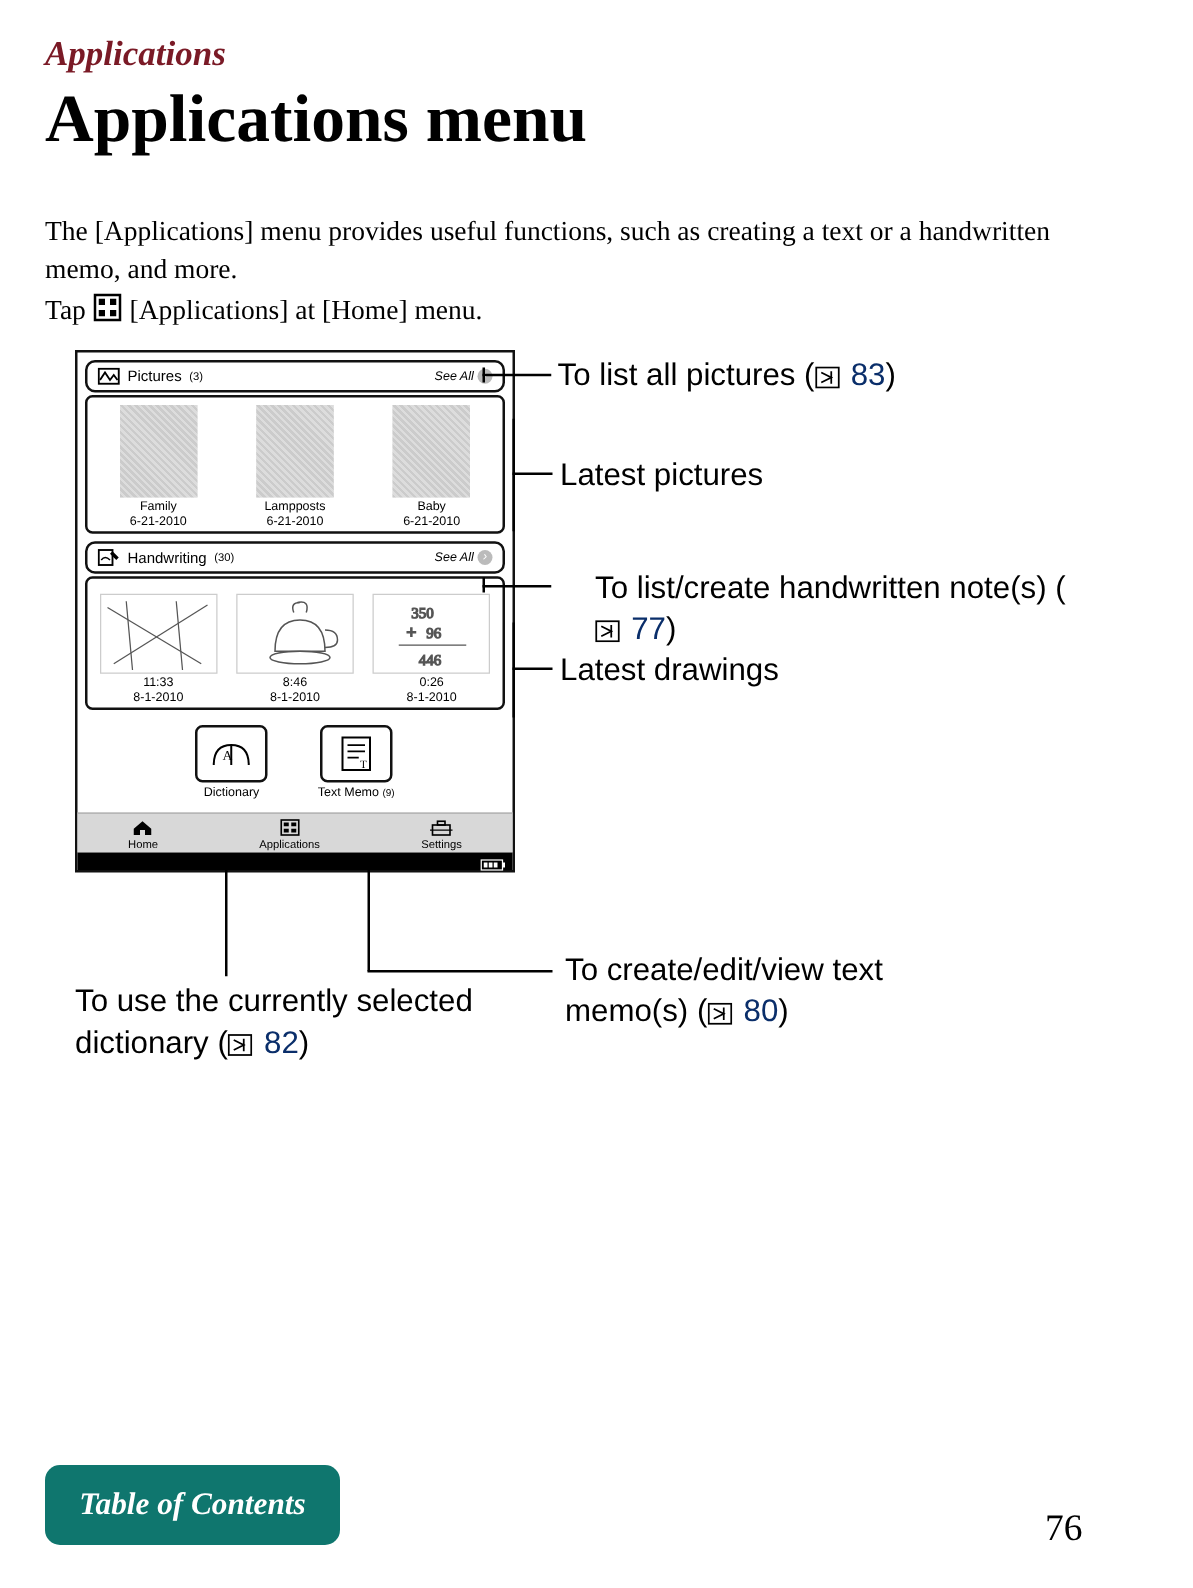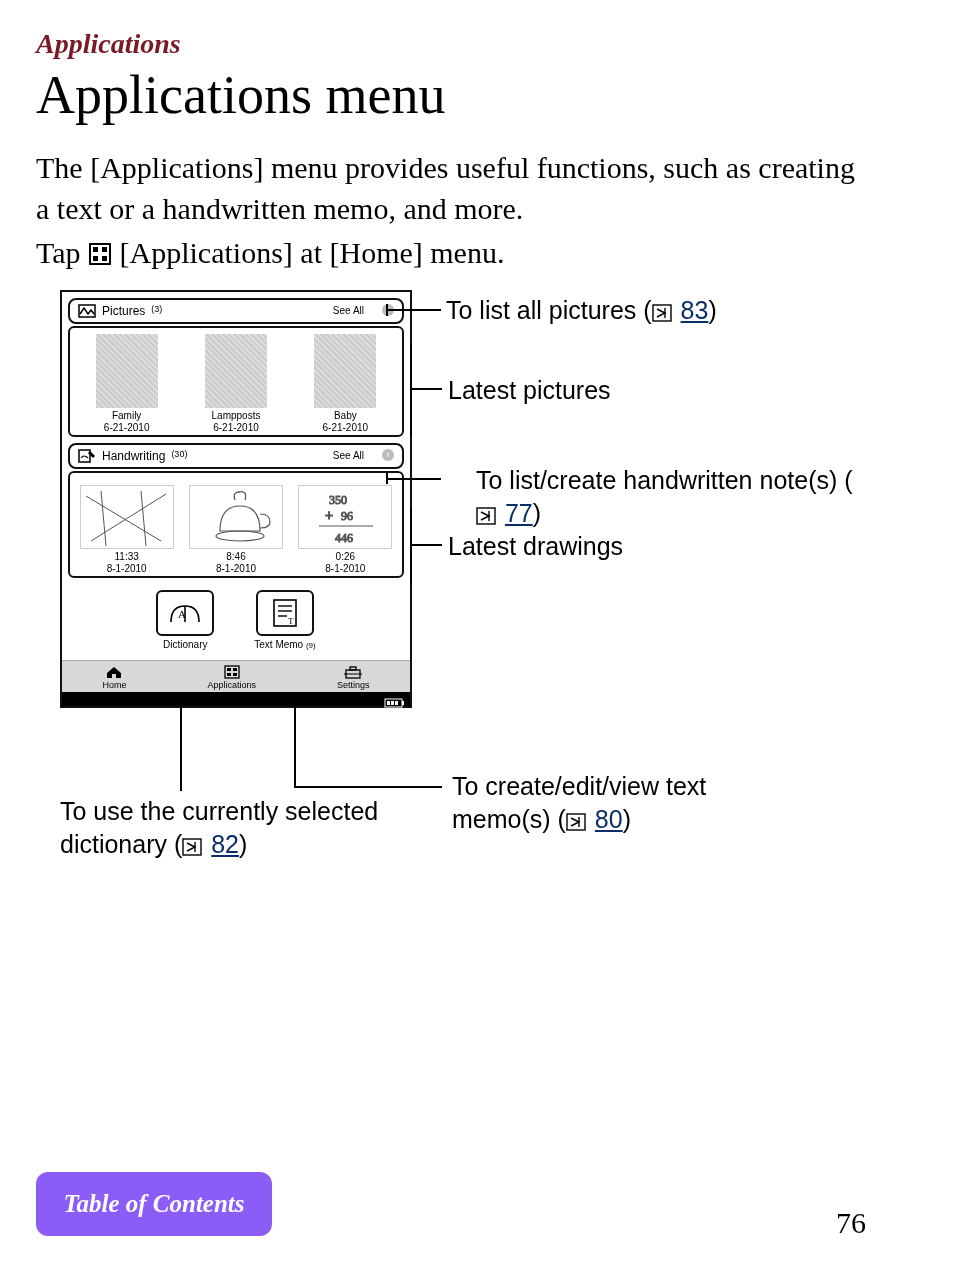--- a/index.html
+++ b/index.html
@@ -1,49 +1,49 @@
 <!DOCTYPE html>
 <html><head>
 <meta charset="utf-8">
 <style>
   * { box-sizing: border-box; margin: 0; padding: 0; }
   html, body { width: 954px; height: 1270px; font-family: Georgia, 'Times New Roman', serif; background: #fff; color: #000; }
   .page { position: relative; width: 910px; height: 1270px; padding: 28px 36px 0 36px; }
   .section-header { color: #7a1a26; font-style: italic; font-weight: bold; font-size: 28px; margin-bottom: 4px; }
-  .page-title { font-size: 54px; font-weight: 400; margin-bottom: 21px; }
-  .body-text { font-size: 30px; line-height: 1.38; margin-bottom: 2px; }
+  .page-title { font-size: 54px; font-weight: 700; margin-bottom: 44px; }
+  .body-text { font-size: 22px; line-height: 1.38; margin-bottom: 2px; }
   .inline-icon { display: inline-block; vertical-align: -3px; }
 
   .diagram-wrap { position: relative; margin-top: 14px; height: 580px; }
   .screenshot { position: absolute; left: 24px; top: 0; width: 352px; border: 2px solid #111; background: #fff; font-family: Arial, Helvetica, sans-serif; }
-  .ss-header { display: flex; align-items: flex-start; gap: 6px; padding: 4px 8px; border: 2px solid #111; border-radius: 8px; margin: 6px 6px 2px 6px; font-size: 12px; }
-  .ss-header .seeall { margin-left: auto; display: flex; align-items: center; gap: 18px; font-size: 10px; }
+  .ss-header { display: flex; align-items: center; gap: 6px; padding: 4px 8px; border: 2px solid #111; border-radius: 8px; margin: 6px 6px 2px 6px; font-size: 12px; }
+  .ss-header .seeall { margin-left: auto; display: flex; align-items: center; gap: 3px; font-size: 10px; font-style: italic; }
   .ss-header .count { font-size: 9px; }
   .thumbs { display: flex; justify-content: space-around; border: 2px solid #111; border-radius: 6px; margin: 2px 6px 6px 6px; padding: 6px 2px 2px 2px; }
   .thumb { text-align: center; width: 104px; }
   .thumb-img { width: 62px; height: 74px; margin: 0 auto 2px auto; background: #dcdcdc; position: relative; }
   .thumb-draw { width: 94px; height: 64px; margin: 6px auto 2px auto; background: #fff; border: 1px solid #ccc; position: relative; }
   .thumb-label { font-size: 10px; line-height: 1.2; }
   .thumb-date { font-size: 10px; }
   .app-tiles { display: flex; justify-content: center; gap: 40px; padding: 6px 0 10px 0; }
   .app-tile { text-align: center; }
   .app-tile-icon { width: 58px; height: 46px; border: 2px solid #111; border-radius: 6px; display: flex; align-items: center; justify-content: center; margin: 0 auto 3px auto; }
   .app-tile-label { font-size: 10px; }
   .ss-footer { background: #d8d8d8; display: flex; justify-content: space-around; align-items: center; padding: 4px 0 2px 0; border-top: 1px solid #aaa; }
   .ss-footer .fitem { text-align: center; font-size: 9px; }
   .ss-footer svg { display: block; margin: 0 auto 1px auto; }
   .ss-status { background: #000; height: 14px; position: relative; }
   .battery { position: absolute; right: 4px; top: 2px; display: inline-block; }
 
   .callout { position: absolute; font-family: 'Segoe UI', Arial, sans-serif; font-size: 25px; line-height: 1.3; }
-  .callout .pagelink { color: #0a2e6a; text-decoration: underline; }
+  .callout .pagelink { color: #0a2e6a; }
   .callout-line { position: absolute; background: #000; }
 
   .footer-buttons { position: absolute; left: 36px; bottom: 34px; display: flex; gap: 36px; }
-  .footer-btn { background: #8b5cf6; color: #fff; font-style: italic; font-weight: bold; font-size: 25px; padding: 18px 0; width: 236px; border-radius: 12px; text-align: center; cursor: pointer; }
+  .footer-btn { background: #0f766e; color: #fff; font-style: italic; font-weight: bold; font-size: 25px; padding: 18px 0; width: 236px; border-radius: 12px; text-align: center; cursor: pointer; }
   .page-num { position: absolute; right: 44px; bottom: 30px; font-size: 30px; }
 
   .photo-texture { position: absolute; inset: 0; background: repeating-linear-gradient(45deg,#bbb,#bbb 2px,#ddd 2px,#ddd 4px); opacity: .5; }
   .iconbox { display:inline-flex; align-items:center; justify-content:center; }
   .seeall-circle { width:12px; height:12px; border-radius:50%; background:#bbb; display:inline-flex; align-items:center; justify-content:center; color:#fff; font-size:10px; line-height:1; }
   .link-ref-icon { display:inline-block; vertical-align:-3px; margin-right:2px; }
 </style>
 </head>
 <body>
 

